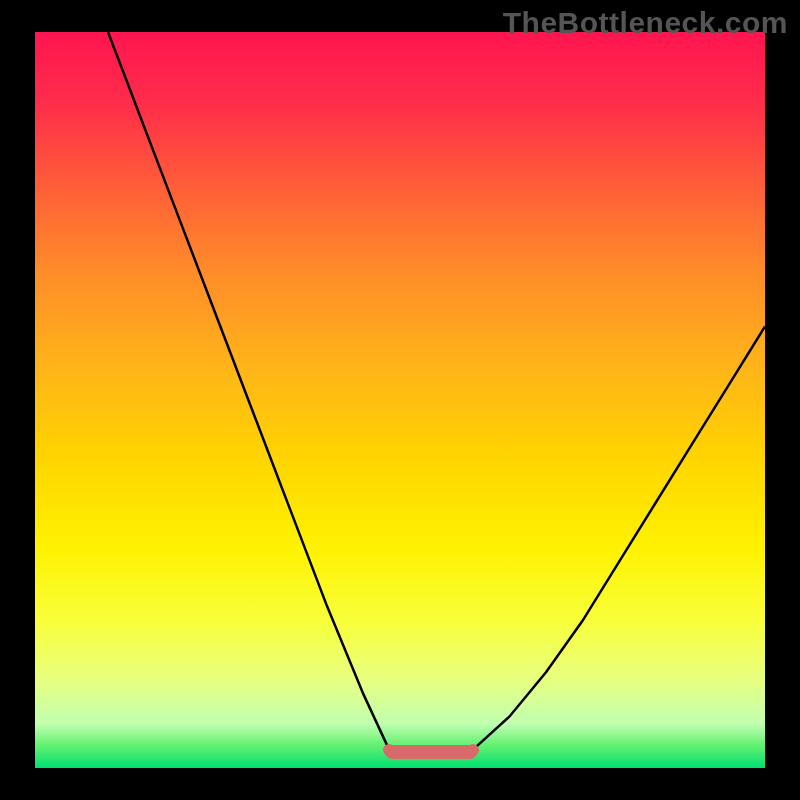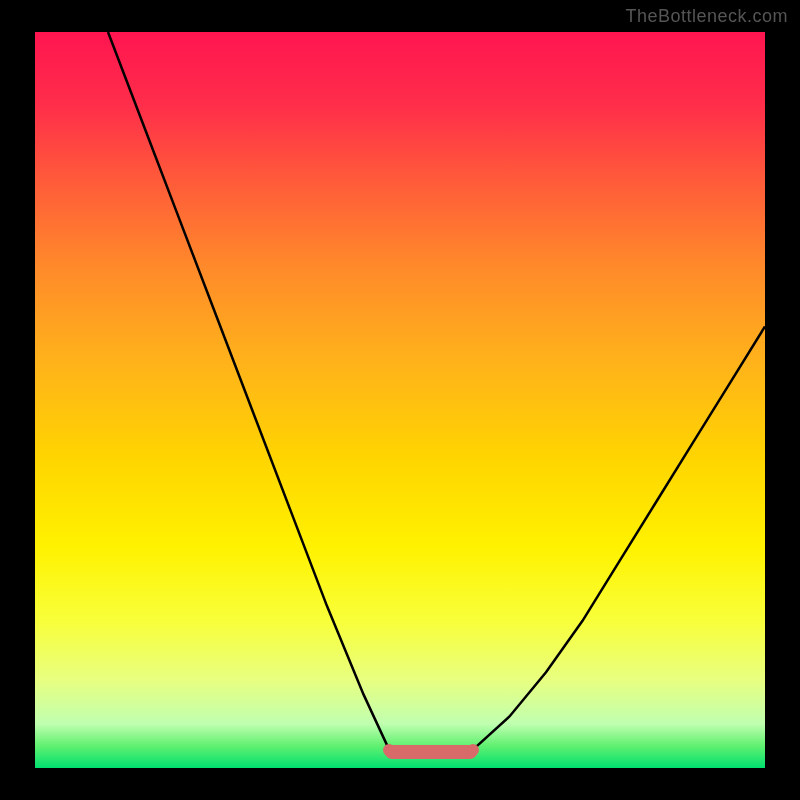--- a/index.html
+++ b/index.html
@@ -10,22 +10,22 @@
     background: #000;
     position: relative;
     font-family: Arial, sans-serif;
     overflow: hidden;
   }
   .watermark {
     position: absolute;
     top: 6px;
     right: 12px;
     color: #555;
-    font-size: 18px;
-    font-weight: 400;
+    font-size: 30px;
+    font-weight: 700;
     z-index: 10;
     letter-spacing: 0.5px;
   }
   .plot-area {
     position: absolute;
     left: 35px;
     top: 32px;
     width: 730px;
     height: 736px;
     overflow: hidden;

